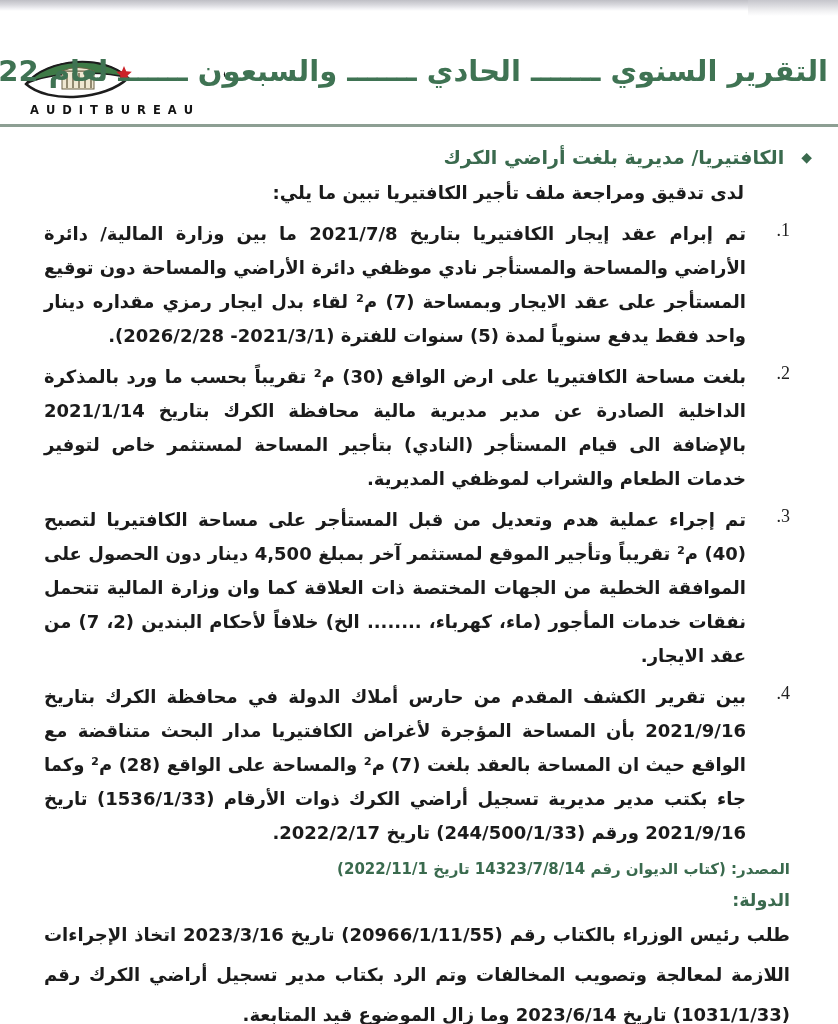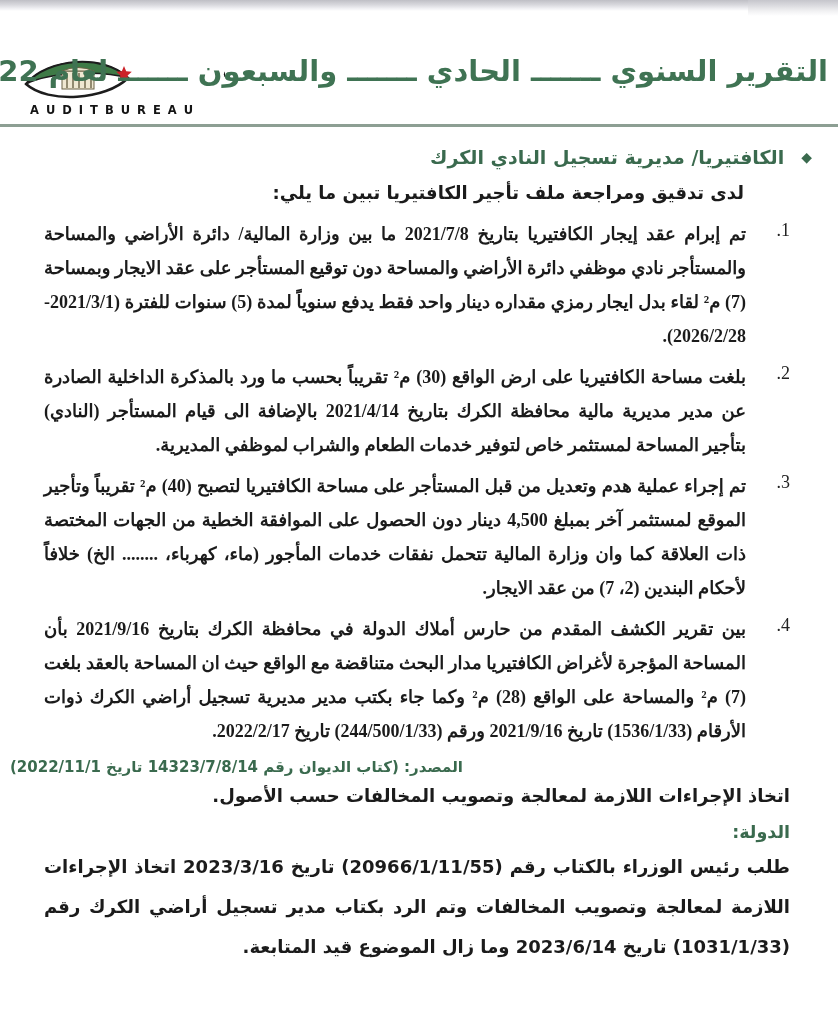--- a/index.html
+++ b/index.html
@@ -44,25 +44,24 @@
   .findings{margin-top:11px;}
   .finding{display:flex;column-gap:8px;margin-bottom:7px;}
   .finding .marker{
     flex:0 0 36px;direction:ltr;text-align:right;padding-top:3px;
     font-family:"Liberation Serif","DejaVu Serif",serif;
     font-size:18px;color:#222;
   }
   .finding .ftext{
     flex:1 1 auto;font-size:18px;font-weight:700;line-height:34px;
     text-align:justify;
-    font-family:Liberation Serif, serif;
   }
   .source-line{
     margin-top:10px;margin-left:-34px;
-    text-align:left;direction:rtl;
+    text-align:right;direction:rtl;
     color:#3a6a4e;font-size:15px;font-weight:bold;
   }
   .green-heading{
     margin-top:12px;color:#3a6a4e;font-size:17.5px;font-weight:bold;
   }
   .rec-text{
     margin-top:6px;font-size:18px;font-weight:700;line-height:28px;
   }
   .action-text{
     margin-top:5px;font-size:18px;font-weight:700;line-height:40px;
@@ -101,44 +100,43 @@
   </svg>
   <div class="report-title">التقرير السنوي ـــــــ الحادي ـــــــ والسبعون ـــــــ لعام 2022</div>
 </div>
 
 <div class="divider"></div>
 
 <div class="content">
 
   <div class="section-row">
     <span class="bullet">◆</span>
-    <span class="section-title">الكافتيريا/ مديرية تسجيل النادي الكرك</span>
+    <span class="section-title">الكافتيريا/ مديرية بلغت أراضي الكرك</span>
   </div>
 
   <div class="intro">لدى تدقيق ومراجعة ملف تأجير الكافتيريا تبين ما يلي:</div>
 
   <div class="findings">
     <div class="finding">
       <span class="marker">.1</span>
       <span class="ftext">تم إبرام عقد إيجار الكافتيريا بتاريخ 2021/7/8 ما بين وزارة المالية/ دائرة الأراضي والمساحة والمستأجر نادي موظفي دائرة الأراضي والمساحة دون توقيع المستأجر على عقد الايجار وبمساحة (7) م² لقاء بدل ايجار رمزي مقداره دينار واحد فقط يدفع سنوياً لمدة (5) سنوات للفترة (2021/3/1- 2026/2/28).</span>
     </div>
     <div class="finding">
       <span class="marker">.2</span>
-      <span class="ftext">بلغت مساحة الكافتيريا على ارض الواقع (30) م² تقريباً بحسب ما ورد بالمذكرة الداخلية الصادرة عن مدير مديرية مالية محافظة الكرك بتاريخ 2021/4/14 بالإضافة الى قيام المستأجر (النادي) بتأجير المساحة لمستثمر خاص لتوفير خدمات الطعام والشراب لموظفي المديرية.</span>
+      <span class="ftext">بلغت مساحة الكافتيريا على ارض الواقع (30) م² تقريباً بحسب ما ورد بالمذكرة الداخلية الصادرة عن مدير مديرية مالية محافظة الكرك بتاريخ 2021/1/14 بالإضافة الى قيام المستأجر (النادي) بتأجير المساحة لمستثمر خاص لتوفير خدمات الطعام والشراب لموظفي المديرية.</span>
     </div>
     <div class="finding">
       <span class="marker">.3</span>
       <span class="ftext">تم إجراء عملية هدم وتعديل من قبل المستأجر على مساحة الكافتيريا لتصبح (40) م² تقريباً وتأجير الموقع لمستثمر آخر بمبلغ 4,500 دينار دون الحصول على الموافقة الخطية من الجهات المختصة ذات العلاقة كما وان وزارة المالية تتحمل نفقات خدمات المأجور (ماء، كهرباء، ........ الخ) خلافاً لأحكام البندين (2، 7) من عقد الايجار.</span>
     </div>
     <div class="finding">
       <span class="marker">.4</span>
       <span class="ftext">بين تقرير الكشف المقدم من حارس أملاك الدولة في محافظة الكرك بتاريخ 2021/9/16 بأن المساحة المؤجرة لأغراض الكافتيريا مدار البحث متناقضة مع الواقع حيث ان المساحة بالعقد بلغت (7) م² والمساحة على الواقع (28) م² وكما جاء بكتب مدير مديرية تسجيل أراضي الكرك ذوات الأرقام (1536/1/33) تاريخ 2021/9/16 ورقم (244/500/1/33) تاريخ 2022/2/17.</span>
     </div>
   </div>
 
   <div class="source-line">المصدر: (كتاب الديوان رقم 14323/7/8/14 تاريخ 2022/11/1)</div>
 
-  <div class="rec-text">اتخاذ الإجراءات اللازمة لمعالجة وتصويب المخالفات حسب الأصول.</div>
 
   <div class="green-heading">الدولة:</div>
   <div class="action-text">طلب رئيس الوزراء بالكتاب رقم (20966/1/11/55) تاريخ 2023/3/16 اتخاذ الإجراءات اللازمة لمعالجة وتصويب المخالفات وتم الرد بكتاب مدير تسجيل أراضي الكرك رقم (1031/1/33) تاريخ 2023/6/14 وما زال الموضوع قيد المتابعة.</div>
 
 </div>
 
 </body></html>

